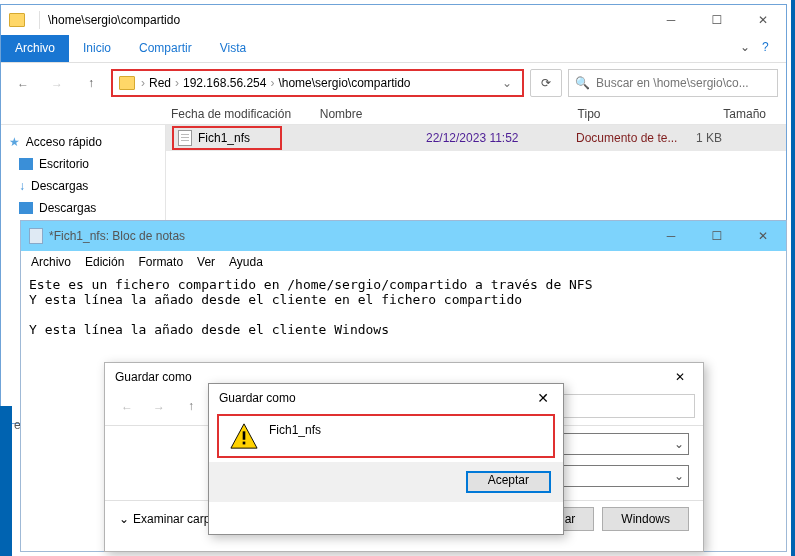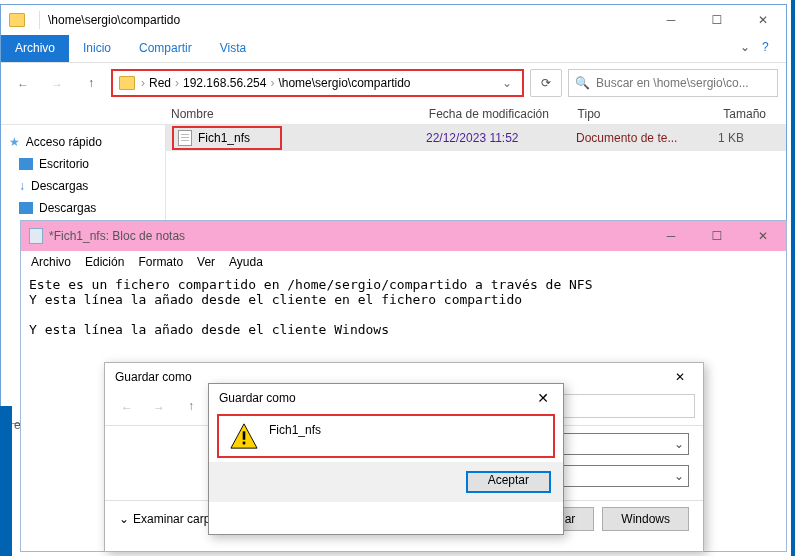--- a/index.html
+++ b/index.html
@@ -44,25 +44,25 @@
 .si-down{color:#3a8fd8}
 .si-doc{background:#3a8fd8}
 .filelist{flex:1}
 .filerow{height:26px;display:flex;align-items:center;background:#e8e8e8}
 .filerow .fname{width:260px;display:flex;align-items:center;gap:6px;padding-left:6px}
 .filerow .fname .box{display:flex;align-items:center;gap:6px;border:2px solid #e03030;padding:2px 30px 2px 4px}
 .fileico{width:14px;height:16px;background:#fff;border:1px solid #999;position:relative}
 .fileico::after{content:"";position:absolute;top:3px;left:2px;right:2px;height:1px;background:#bbb;box-shadow:0 3px 0 #bbb,0 6px 0 #bbb}
 .filerow .fdate{width:150px;color:#4c1d95}
 .filerow .ftype{width:120px;color:#7f1d1d}
-.filerow .fsize{width:90px;text-align:center;color:#555;padding-right:20px}
+.filerow .fsize{width:90px;text-align:left;color:#555;padding-right:20px}
 .bluesliver{position:absolute;left:0;bottom:0;width:12px;height:150px;background:#0063b1}
 
 .notepad{position:absolute;top:220px;left:20px;right:4px;height:332px;background:#fff;border:1px solid #9fb9d6}
-.np-titlebar{height:30px;display:flex;align-items:center;padding-left:8px;background:#f9a8d4}
+.np-titlebar{height:30px;display:flex;align-items:center;padding-left:8px;background:#7dd3fc}
 .np-ico{width:14px;height:16px;background:#dfeaf4;border:1px solid #89a9c9;margin-right:6px}
 .np-title{flex:1;color:#555}
 .np-menu{height:22px;display:flex;align-items:center;gap:14px;padding-left:10px;color:#444}
 .np-content{font-family:Consolas,monospace;font-size:13px;padding:4px 8px;white-space:pre;color:#000}
 
 .savedlg{position:absolute;top:362px;left:104px;width:600px;height:190px;background:#fff;border:1px solid #b3b3b3;box-shadow:3px 3px 10px rgba(0,0,0,.25)}
 .sd-title{height:28px;display:flex;align-items:center;padding-left:10px;font-size:12px;color:#000;background:#fff}
 .sd-close{margin-left:auto;width:46px;height:28px;display:flex;align-items:center;justify-content:center}
 .sd-nav{height:30px;display:flex;align-items:center;padding:0 8px;gap:4px}
 .sd-nav .navbtn{color:#bbb}
@@ -129,22 +129,22 @@
       <span class="spacer"></span>
       <span class="crumbdrop">⌄</span>
     </div>
     <div class="refreshbtn">⟳</div>
     <div class="searchbox">
       <span>🔍</span>
       <input placeholder="Buscar en \home\sergio\co..." style="">
     </div>
   </div>
   <div class="columns">
+    <div class="col cdate">Fecha de modificación</div>
     <div class="col cname">Nombre</div>
-    <div class="col cdate">Fecha de modificación</div>
     <div class="col ctype">Tipo</div>
     <div class="col csize">Tamaño</div>
   </div>
   <div class="body">
     <div class="sidebar">
       <div class="side-item quick">
         <span class="star">★</span>
         <span>Acceso rápido</span>
       </div>
       <div class="side-item">

